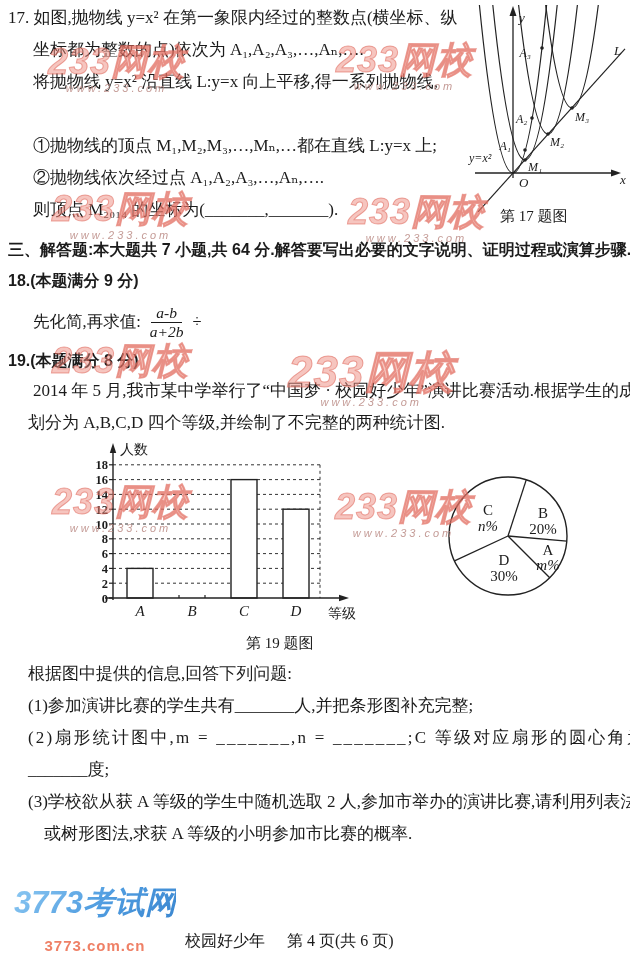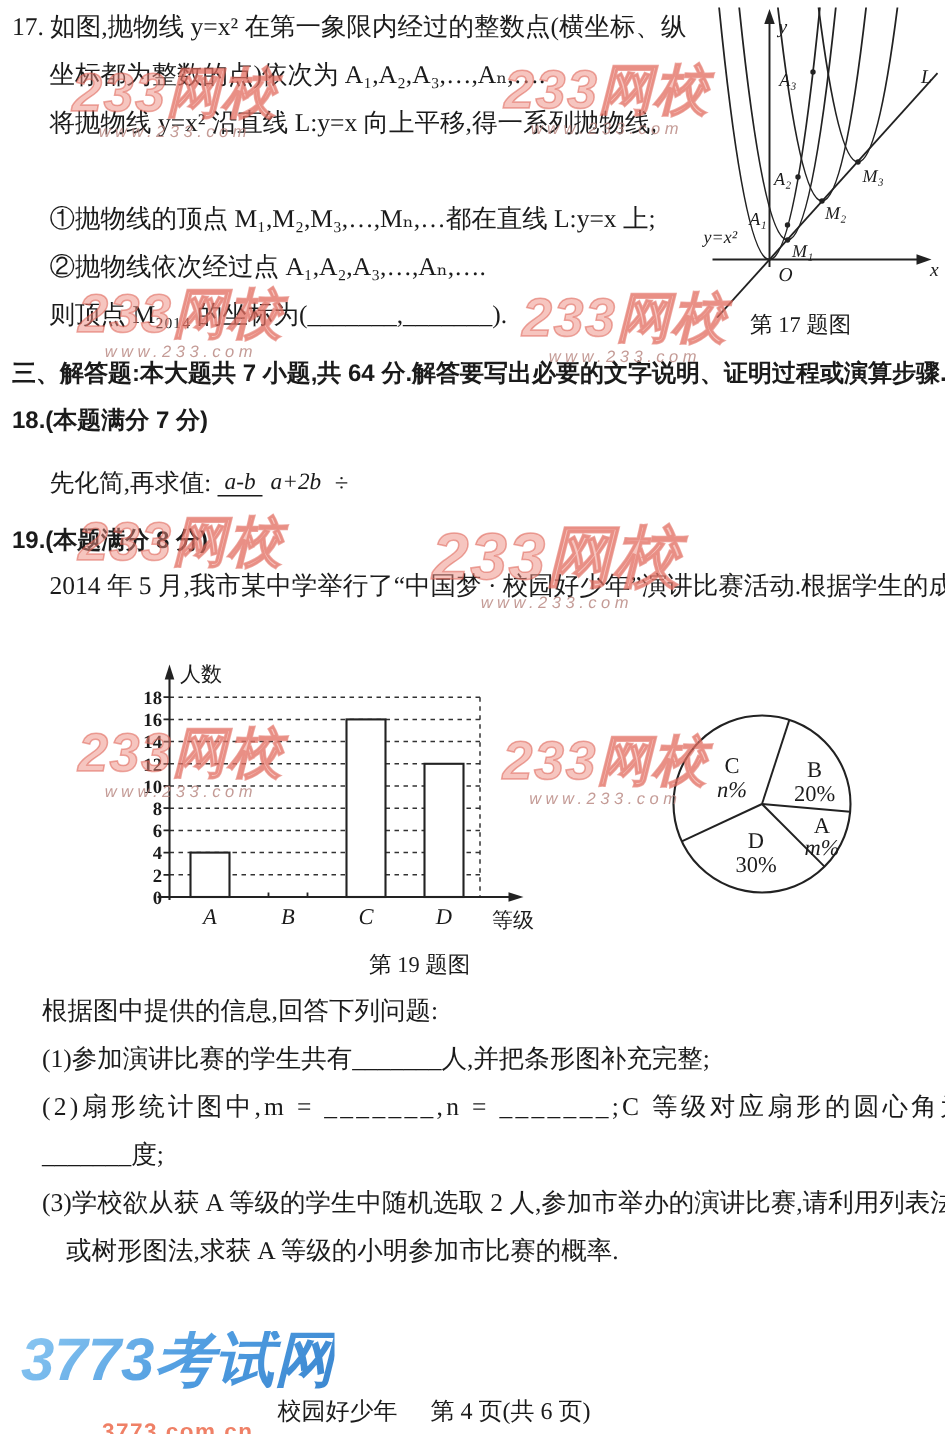--- a/index.html
+++ b/index.html
@@ -21,31 +21,31 @@
     letter-spacing:1px;white-space:nowrap;
   }
   .wm-lg .wm-big{font-size:44px;}
   .wm-www{
     font-family:"Liberation Sans","DejaVu Sans",sans-serif;
     font-style:italic;font-size:11px;letter-spacing:3px;
     color:rgba(186,138,132,0.85);margin-top:2px;white-space:nowrap;
   }
   
   .formula{position:absolute;display:flex;align-items:center;font-size:16.5px;white-space:nowrap;}
-  .frac{display:inline-flex;flex-direction:row;align-items:center;margin:0 4px;font-style:italic;font-size:15.5px;line-height:1.15;}
+  .frac{display:inline-flex;flex-direction:column;align-items:center;margin:0 4px;font-style:italic;font-size:15.5px;line-height:1.15;}
   .frac .num{padding:0 5px;border-bottom:1.3px solid #1b1b1b;}
   .frac .den{padding:0 5px;}
   
   svg text{font-family:"Liberation Serif","DejaVu Serif",serif;fill:#1b1b1b;}
   .caption{position:absolute;font-size:15px;white-space:nowrap;}
   
   .logo{position:absolute;left:14px;top:887px;display:flex;flex-direction:column;align-items:center;}
   .logo-main{
     font-family:"Liberation Sans","DejaVu Sans",sans-serif;
-    font-weight:800;font-style:italic;font-size:40px;line-height:1;white-space:nowrap;
+    font-weight:800;font-style:italic;font-size:31px;line-height:1;white-space:nowrap;
     background:linear-gradient(135deg,#8cc8f2 0%,#4f9ce0 55%,#3b87d0 100%);
     -webkit-background-clip:text;background-clip:text;color:transparent;
   }
   .logo-sub{
     font-family:"Liberation Sans","DejaVu Sans",sans-serif;
     font-weight:700;font-size:15px;color:#ef8066;letter-spacing:1px;margin-top:19px;white-space:nowrap;
   }
   .footer-text{position:absolute;left:185px;top:931px;font-size:16px;white-space:nowrap;}
 </style>
 </head>
@@ -122,32 +122,33 @@
     <text x="71" y="123" font-size="12" font-style="italic">A₂</text>
     <text x="86" y="57" font-size="12" font-style="italic" text-anchor="end">A₃</text>
     <text x="83" y="171" font-size="12" font-style="italic">M₁</text>
     <text x="105" y="146" font-size="12" font-style="italic">M₂</text>
     <text x="130" y="121" font-size="12" font-style="italic">M₃</text>
   </svg>
   <div class="caption" style="left:500px;top:207px;">第 17 题图</div>
 
   <div class="tline hd" style="left:8px;top:240px;">三、解答题:本大题共 7 小题,共 64 分.解答要写出必要的文字说明、证明过程或演算步骤.</div>
 
-  <div class="tline hd" style="left:8px;top:271px;">18.(本题满分 7 分)</div>
+  <div class="tline hd" style="left:8px;top:271px;">18.(本题满分 9 分)</div>
   <div class="formula" id="q18-formula" style="left:33px;top:300px;height:44px;">
       <span>先化简,再求值:</span>
       <span class="frac">
         <span class="num">a-b</span>
         <span class="den">a+2b</span>
       </span>
       <span>÷</span>
     </div>
 
   <div class="tline hd" style="left:8px;top:351px;">19.(本题满分 8 分)</div>
   <div class="tline" style="left:33px;top:380px;">2014 年 5 月,我市某中学举行了“中国梦 · 校园好少年”演讲比赛活动.根据学生的成绩</div>
+  <div class="tline" style="left:28px;top:412px;">划分为 A,B,C,D 四个等级,并绘制了不完整的两种统计图.</div>
 
   <svg style="position:absolute;left:80px;top:440px;" width="280" height="195" viewBox="0 0 280 195">
     <g id="bar-plot">
         <text x="28" y="162.5" text-anchor="end" font-size="12.5" font-weight="bold">0</text>
         <line x1="29" y1="158" x2="33" y2="158" stroke="#222" stroke-width="1.2"></line>
         <text x="28" y="147.7" text-anchor="end" font-size="12.5" font-weight="bold">2</text>
         <line x1="29" y1="143.2" x2="33" y2="143.2" stroke="#222" stroke-width="1.2"></line>
         <line x1="33" y1="143.2" x2="240" y2="143.2" stroke="#333" stroke-width="1" stroke-dasharray="3 3"></line>
         <text x="28" y="132.9" text-anchor="end" font-size="12.5" font-weight="bold">4</text>
         <line x1="29" y1="128.4" x2="33" y2="128.4" stroke="#222" stroke-width="1.2"></line>

